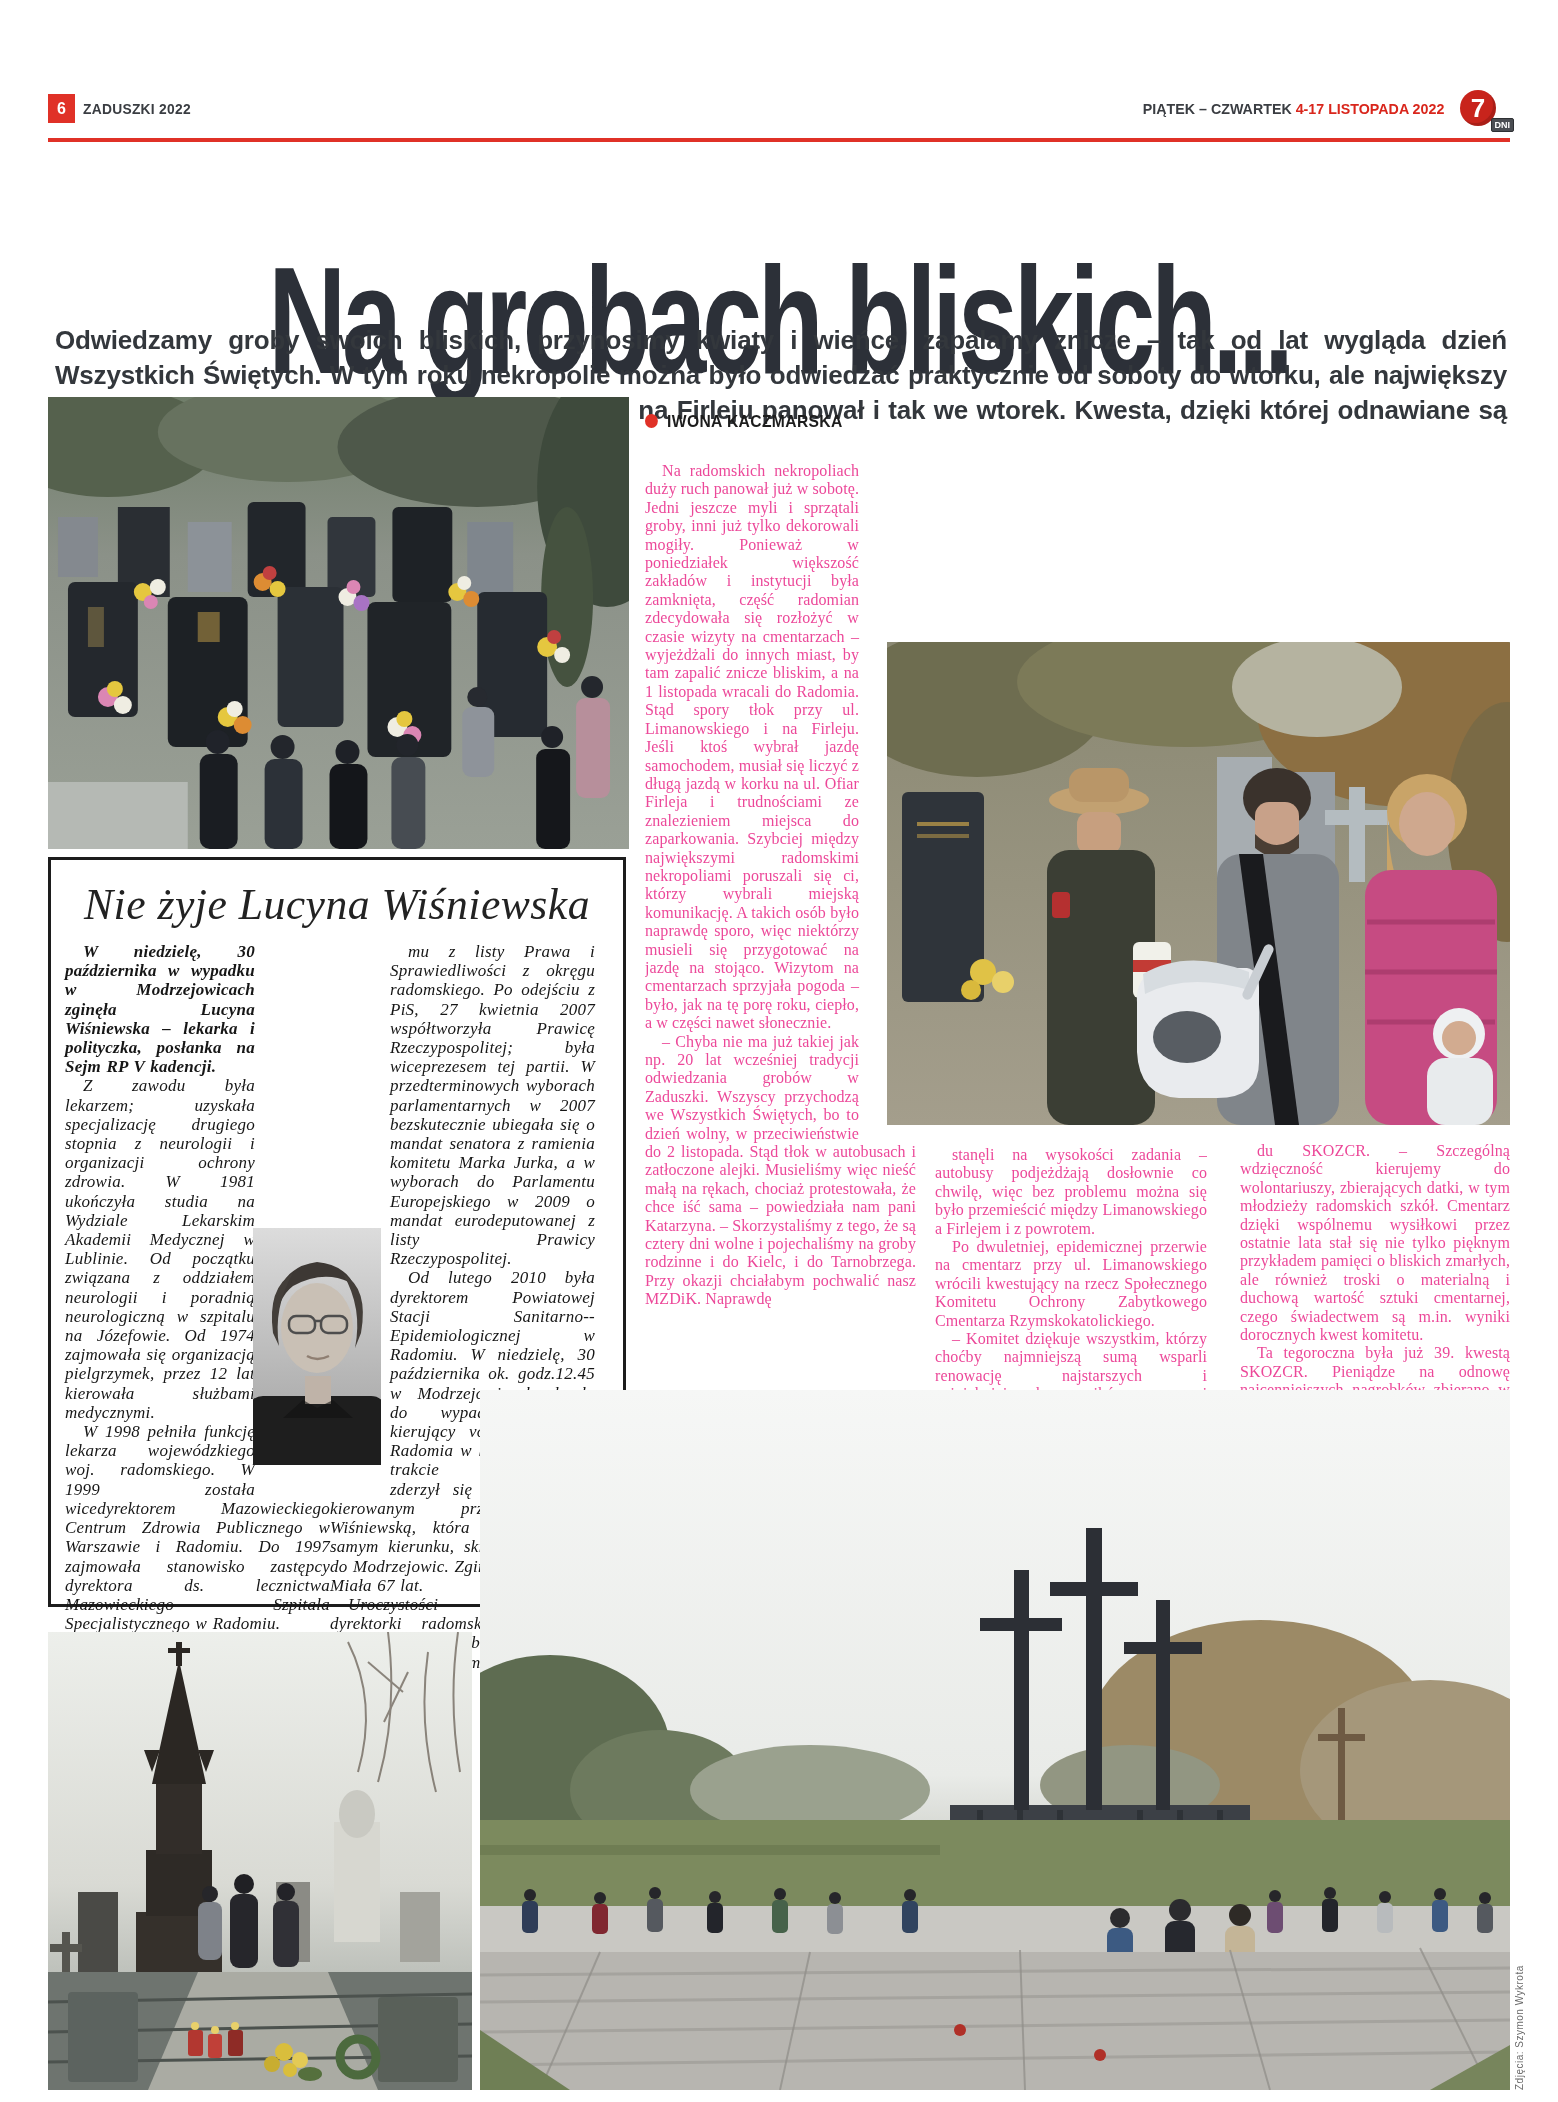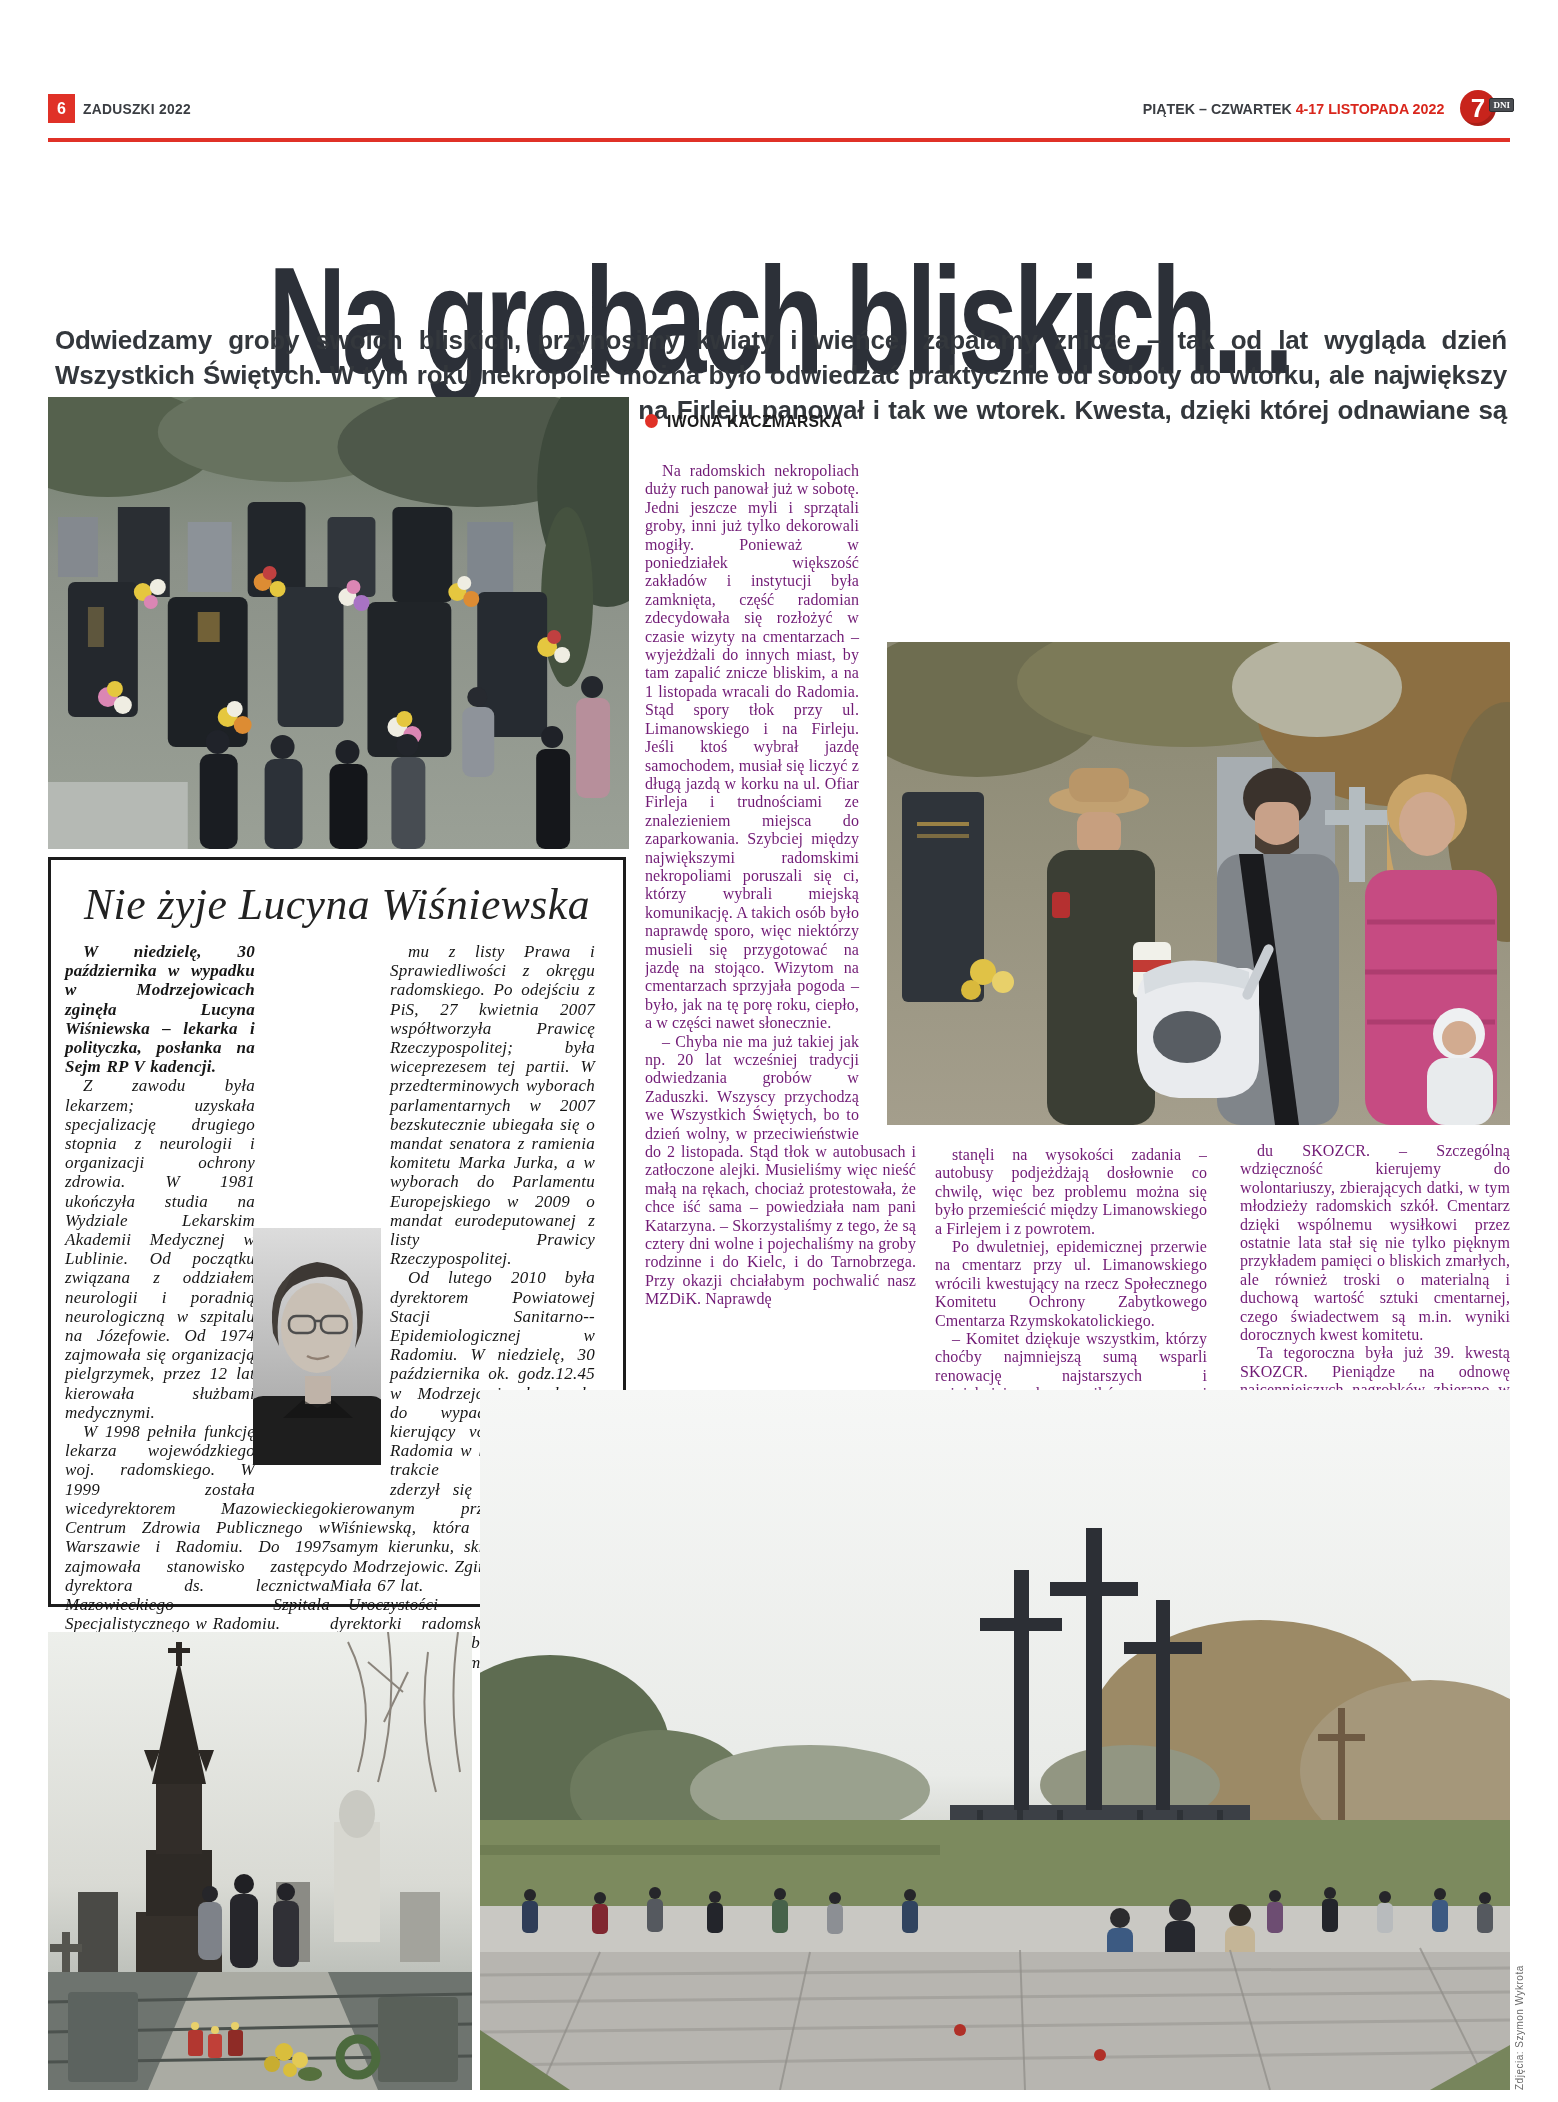--- a/index.html
+++ b/index.html
@@ -11,22 +11,22 @@
            font-family:"Liberation Sans",sans-serif;font-weight:bold;font-size:16px;
            display:flex;align-items:center;justify-content:center;}
   .section{position:absolute;left:35px;top:6px;font-family:"Liberation Sans",sans-serif;
            font-weight:bold;font-size:15px;letter-spacing:.3px;color:#3a3d42;transform:scaleX(.92);transform-origin:left;}
   .dateline{position:absolute;right:66px;top:6px;font-family:"Liberation Sans",sans-serif;
             font-weight:bold;font-size:15px;color:#3a3d42;white-space:nowrap;transform:scaleX(.95);transform-origin:right;}
   .dateline .red{color:#d9261c;}
   .logo7{position:absolute;right:14px;top:-4px;width:36px;height:36px;background:#c8241c;border-radius:50%;
          color:#fff;font-family:"Liberation Sans",sans-serif;font-weight:bold;font-size:26px;
          display:flex;align-items:center;justify-content:center;box-shadow:inset -3px -3px 0 rgba(0,0,0,.15);}
-  .logodni{position:absolute;right:-4px;top:4px;background:#4a4d52;color:#fff;border:1px solid #2e3033;
-           font-family:Liberation Serif, serif;font-weight:bold;font-size:9px;padding:1px 3px;border-radius:2px;margin-left:35px;}
+  .logodni{position:absolute;right:-4px;top:24px;background:#4a4d52;color:#fff;border:1px solid #2e3033;
+           font-family:Liberation Sans, sans-serif;font-weight:bold;font-size:9px;padding:1px 3px;border-radius:2px;margin-left:35px;}
   .redrule{position:absolute;left:48px;top:138px;right:48px;height:4px;background:#e03127;}
   
   .headline{position:absolute;left:0;top:142px;width:1558px;text-align:center;
             font-family:"Liberation Sans","DejaVu Sans",sans-serif;font-weight:bold;color:#2c3038;
             font-size:150px;line-height:1.0;letter-spacing:-6px;transform:scaleX(.72) scaleY(1.02);transform-origin:center top;white-space:nowrap;}
   .lead{position:absolute;left:55px;top:297px;width:1452px;
         font-family:"Liberation Sans","DejaVu Sans",sans-serif;font-weight:bold;color:#33373c;
         font-size:26px;line-height:35px;text-align:justify;letter-spacing:-.2px;}
   
   .ph{position:absolute;overflow:hidden;background:#cfcfcb;}
@@ -45,21 +45,21 @@
   .obcol p{margin:0;text-indent:18px;}
   .ob-lead{font-weight:bold;}
   .sp-r{float:right;width:70px;height:250px;margin-top:288px;margin-left:5px;}
   .sp-l{float:left;width:54px;height:252px;margin-top:286px;margin-right:6px;}
   #photo-portrait{left:202px;top:368px;width:128px;height:237px;position:absolute;}
   
   .byline{position:absolute;left:645px;top:412px;font-family:"Liberation Sans",sans-serif;
           font-weight:bold;font-size:17px;letter-spacing:.4px;color:#1d1d1d;transform:scaleX(.92);transform-origin:left;}
   .byline .dot{display:inline-block;width:14px;height:14px;border-radius:50%;background:#e03127;
                margin-right:10px;vertical-align:-1px;}
-  .textcol{position:absolute;font-size:16px;line-height:18.4px;text-align:justify;color:#701a75;
+  .textcol{position:absolute;font-size:16px;line-height:18.4px;text-align:justify;color:#ec4899;
            letter-spacing:.1px;overflow:hidden;}
   .textcol p{margin:0;text-indent:17px;}
   #col1{left:645px;top:462px;width:271px;height:922px;}
   #col1 .cut{float:right;width:52px;height:494px;margin-top:178px;margin-left:5px;}
   #col2{left:935px;top:430px;width:272px;height:960px;}
   #col2 .cut{float:right;width:100%;height:496px;margin-top:220px;}
   #col3{left:1240px;top:430px;width:270px;height:975px;}
   #col3 .cut{float:right;width:100%;height:500px;margin-top:212px;}
   
   .credit{position:absolute;left:1514px;top:1928px;height:162px;writing-mode:vertical-rl;

